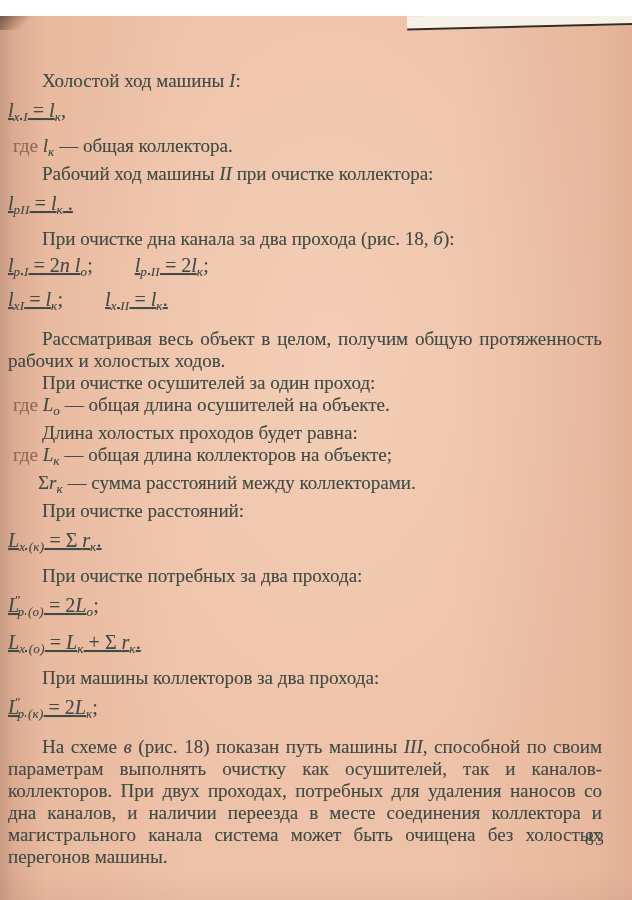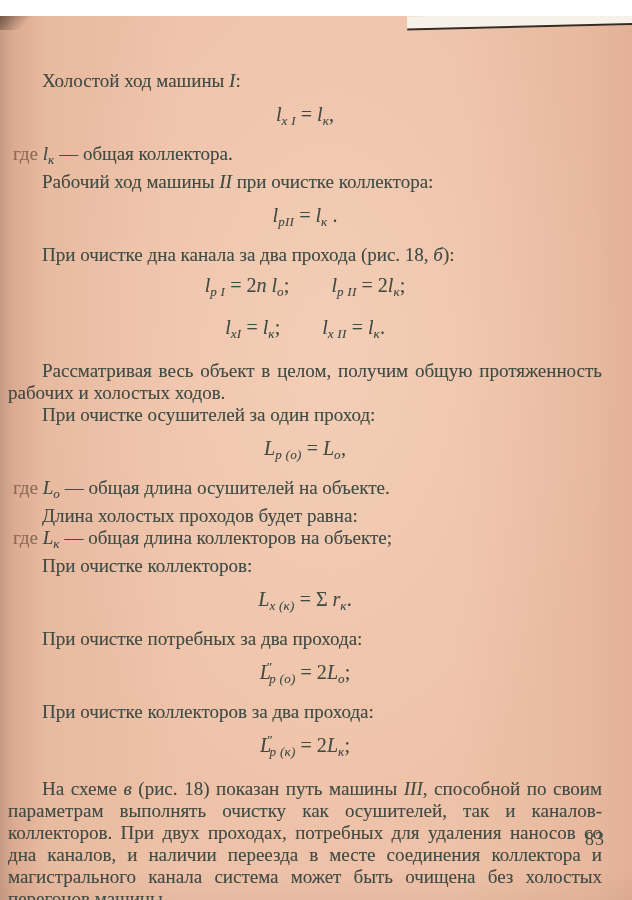--- a/index.html
+++ b/index.html
@@ -46,24 +46,24 @@
     line-height: 22px;
     text-shadow: 0.2px 0.2px 0 rgba(58,70,64,0.30);
   }
   .ln { margin: 0; }
   .p   { text-indent: 34px; }
   .pj  { text-align: justify; }
   .pj.sp { margin-top: 10px; }
   .hang  { margin-left: 5px; }
   .hang2 { margin-left: 30px; }
   .f {
-    text-align: center;
     font-size: 20px;
-    line-height: 32px;
+    line-height: 24px;
     margin: 6px 0;
+    text-decoration: underline;
   }
   .f2 { margin: 3px 0; }
   
   .tk-n  { font-style: normal; }
   .tk-v  { font-style: italic; }
   .tk-sub {
     font-size: 13px;
     font-style: italic;
     vertical-align: -4px;
     letter-spacing: 0.3px;
@@ -98,27 +98,28 @@
       <div class="ln p"><span class="tk-n">Холостой ход машины </span><span class="tk-v">I</span><span class="tk-n">:</span></div>
       <div class="ln f"><span class="tk-v">l</span><span class="tk-sub">х I</span><span class="tk-n"> = </span><span class="tk-v">l</span><span class="tk-sub">к</span><span class="tk-n">,</span></div>
       <div class="ln hang"><span class="tk-fd">где </span><span class="tk-v">l</span><span class="tk-sub">к</span><span class="tk-n"> — общая коллектора.</span></div>
       <div class="ln p"><span class="tk-n">Рабочий ход машины </span><span class="tk-v">II</span><span class="tk-n"> при очистке коллектора:</span></div>
       <div class="ln f"><span class="tk-v">l</span><span class="tk-sub">рII</span><span class="tk-n"> = </span><span class="tk-v">l</span><span class="tk-sub">к</span><span class="tk-n"> .</span></div>
       <div class="ln p"><span class="tk-n">При очистке дна канала за два прохода (рис. 18, </span><span class="tk-v">б</span><span class="tk-n">):</span></div>
       <div class="ln f f2"><span class="tk-v">l</span><span class="tk-sub">р I</span><span class="tk-n"> = 2</span><span class="tk-v">n l</span><span class="tk-sub">о</span><span class="tk-n">;</span><span class="tk-gap"></span><span class="tk-v">l</span><span class="tk-sub">р II</span><span class="tk-n"> = 2</span><span class="tk-v">l</span><span class="tk-sub">к</span><span class="tk-n">;</span></div>
       <div class="ln f f2"><span class="tk-v">l</span><span class="tk-sub">хI</span><span class="tk-n"> = </span><span class="tk-v">l</span><span class="tk-sub">к</span><span class="tk-n">;</span><span class="tk-gap"></span><span class="tk-v">l</span><span class="tk-sub">х II</span><span class="tk-n"> = </span><span class="tk-v">l</span><span class="tk-sub">к</span><span class="tk-n">.</span></div>
       <div class="ln p pj sp"><span class="tk-n">Рассматривая весь объект в целом, получим общую протяжен­ность рабочих и холостых ходов.</span></div>
       <div class="ln p"><span class="tk-n">При очистке осушителей за один проход:</span></div>
-      <div class="ln f"><span class="tk-v">L</span><span class="tk-sub">р (о)</span><span class="tk-n"> = </span><span class="tk-v">L</span><span class="tk-sub">о</span><span class="tk-n">,</span></div>
       <div class="ln hang"><span class="tk-fd">где </span><span class="tk-v">L</span><span class="tk-sub">о</span><span class="tk-n"> — общая длина осушителей на объекте.</span></div>
       <div class="ln p"><span class="tk-n">Длина холостых проходов будет равна:</span></div>
       <div class="ln hang"><span class="tk-fd">где </span><span class="tk-v">L</span><span class="tk-sub">к</span><span class="tk-n"> — общая длина коллекторов на объекте;</span></div>
-      <div class="ln p"><span class="tk-n">При очистке коллекторов:</span></div>
+      <div class="ln hang2"><span class="tk-n">Σ</span><span class="tk-v">r</span><span class="tk-sub">к</span><span class="tk-n"> — сумма расстояний между коллекторами.</span></div>
+      <div class="ln p"><span class="tk-n">При очистке расстояний:</span></div>
       <div class="ln f"><span class="tk-v">L</span><span class="tk-sub">х (к)</span><span class="tk-n"> = Σ </span><span class="tk-v">r</span><span class="tk-sub">к</span><span class="tk-n">.</span></div>
       <div class="ln p"><span class="tk-n">При очистке потребных за два прохода:</span></div>
       <div class="ln f"><span class="tk-v">L</span><span class="tk-sup">″</span><span class="tk-sub">р (о)</span><span class="tk-n"> = 2</span><span class="tk-v">L</span><span class="tk-sub">о</span><span class="tk-n">;</span></div>
-      <div class="ln p"><span class="tk-n">При очистке коллекторов за два прохода:</span></div>
+      <div class="ln f"><span class="tk-v">L</span><span class="tk-sub">х (о)</span><span class="tk-n"> = </span><span class="tk-v">L</span><span class="tk-sub">к</span><span class="tk-n"> + Σ </span><span class="tk-v">r</span><span class="tk-sub">к</span><span class="tk-n">.</span></div>
+      <div class="ln p"><span class="tk-n">При машины коллекторов за два прохода:</span></div>
       <div class="ln f"><span class="tk-v">L</span><span class="tk-sup">″</span><span class="tk-sub">р (к)</span><span class="tk-n"> = 2</span><span class="tk-v">L</span><span class="tk-sub">к</span><span class="tk-n">;</span></div>
       <div class="ln p pj sp"><span class="tk-n">На схеме </span><span class="tk-v">в</span><span class="tk-n"> (рис. 18) показан путь машины </span><span class="tk-v">III</span><span class="tk-n">, способной по своим параметрам выполнять очистку как осушителей, так и каналов-коллекторов. При двух проходах, потребных для удале­ния наносов со дна каналов, и наличии переезда в месте соедине­ния коллектора и магистрального канала система может быть очи­щена без холостых перегонов машины.</span></div>
     </main>
 
   <div class="page-number">83</div>
 </div>
 
 </body></html>

